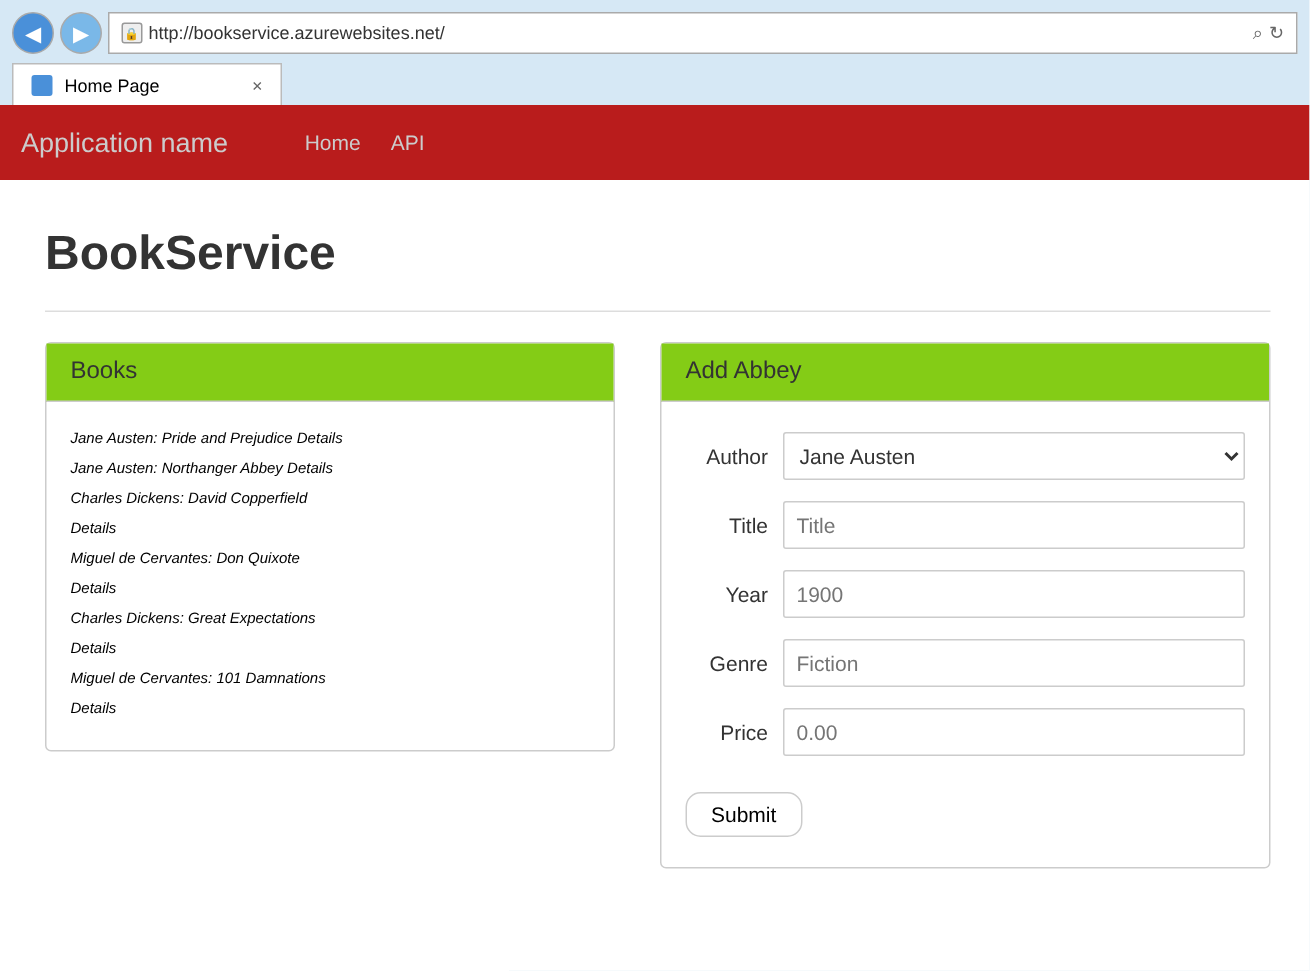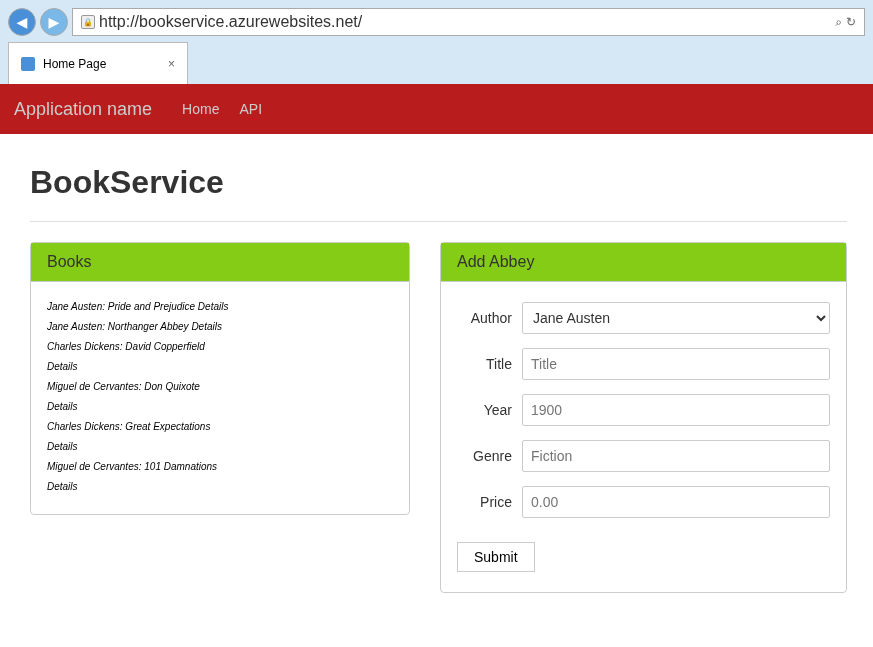--- a/index.html
+++ b/index.html
@@ -41,38 +41,38 @@
     }
     .address-bar .url-icon {
       width: 14px; height: 14px;
       border: 1px solid #999;
       border-radius: 2px;
       background: #eee;
       font-size: 8px;
       display: flex; align-items: center; justify-content: center;
       flex-shrink: 0;
     }
-    .address-bar .url-text { flex: 1; font-size: 16px; color: #333; }
+    .address-bar .url-text { flex: 1; font-size: 12px; color: #333; }
     .address-bar .search-icon { color: #666; font-size: 12px; margin-left: 4px; }
     .address-bar .refresh-icon { color: #666; font-size: 12px; }
     .tab-bar {
       display: flex;
       align-items: flex-end;
       margin-top: 4px;
     }
     .tab {
       background: white;
       border: 1px solid #bbb;
       border-bottom: none;
       padding: 4px 12px;
       font-size: 12px;
       display: flex;
       align-items: center;
       gap: 8px;
-      height: 42px;
+      height: 28px;
       min-width: 180px;
     }
     .tab .tab-icon {
       width: 14px; height: 14px;
       background: #4a90d9;
       border-radius: 2px;
       flex-shrink: 0;
     }
     .tab .close-btn {
       margin-left: auto;
@@ -92,20 +92,21 @@
       gap: 30px;
     }
     .app-name {
       color: #ccc;
       font-size: 18px;
       font-weight: normal;
     }
     .nav-links {
       display: flex;
       gap: 20px;
+      margin-left: 21px;
     }
     .nav-link {
       color: #ccc;
       font-size: 14px;
       cursor: pointer;
       padding: 4px 0;
       text-decoration: none;
     }
 
     
@@ -198,21 +199,21 @@
       background: white;
       outline: none;
     }
     .submit-btn {
       margin-top: 10px;
       padding: 6px 16px;
       background: white;
       border: 1px solid #ccc;
       font-size: 14px;
       cursor: pointer;
-      border-radius: 0;
+      border-radius: 10px;
     }
   </style>
 </head>
 <body>
 
 <div class="browser-chrome">
   <div class="browser-toolbar">
     <div class="nav-btn">
       <span>◀</span>
     </div>

